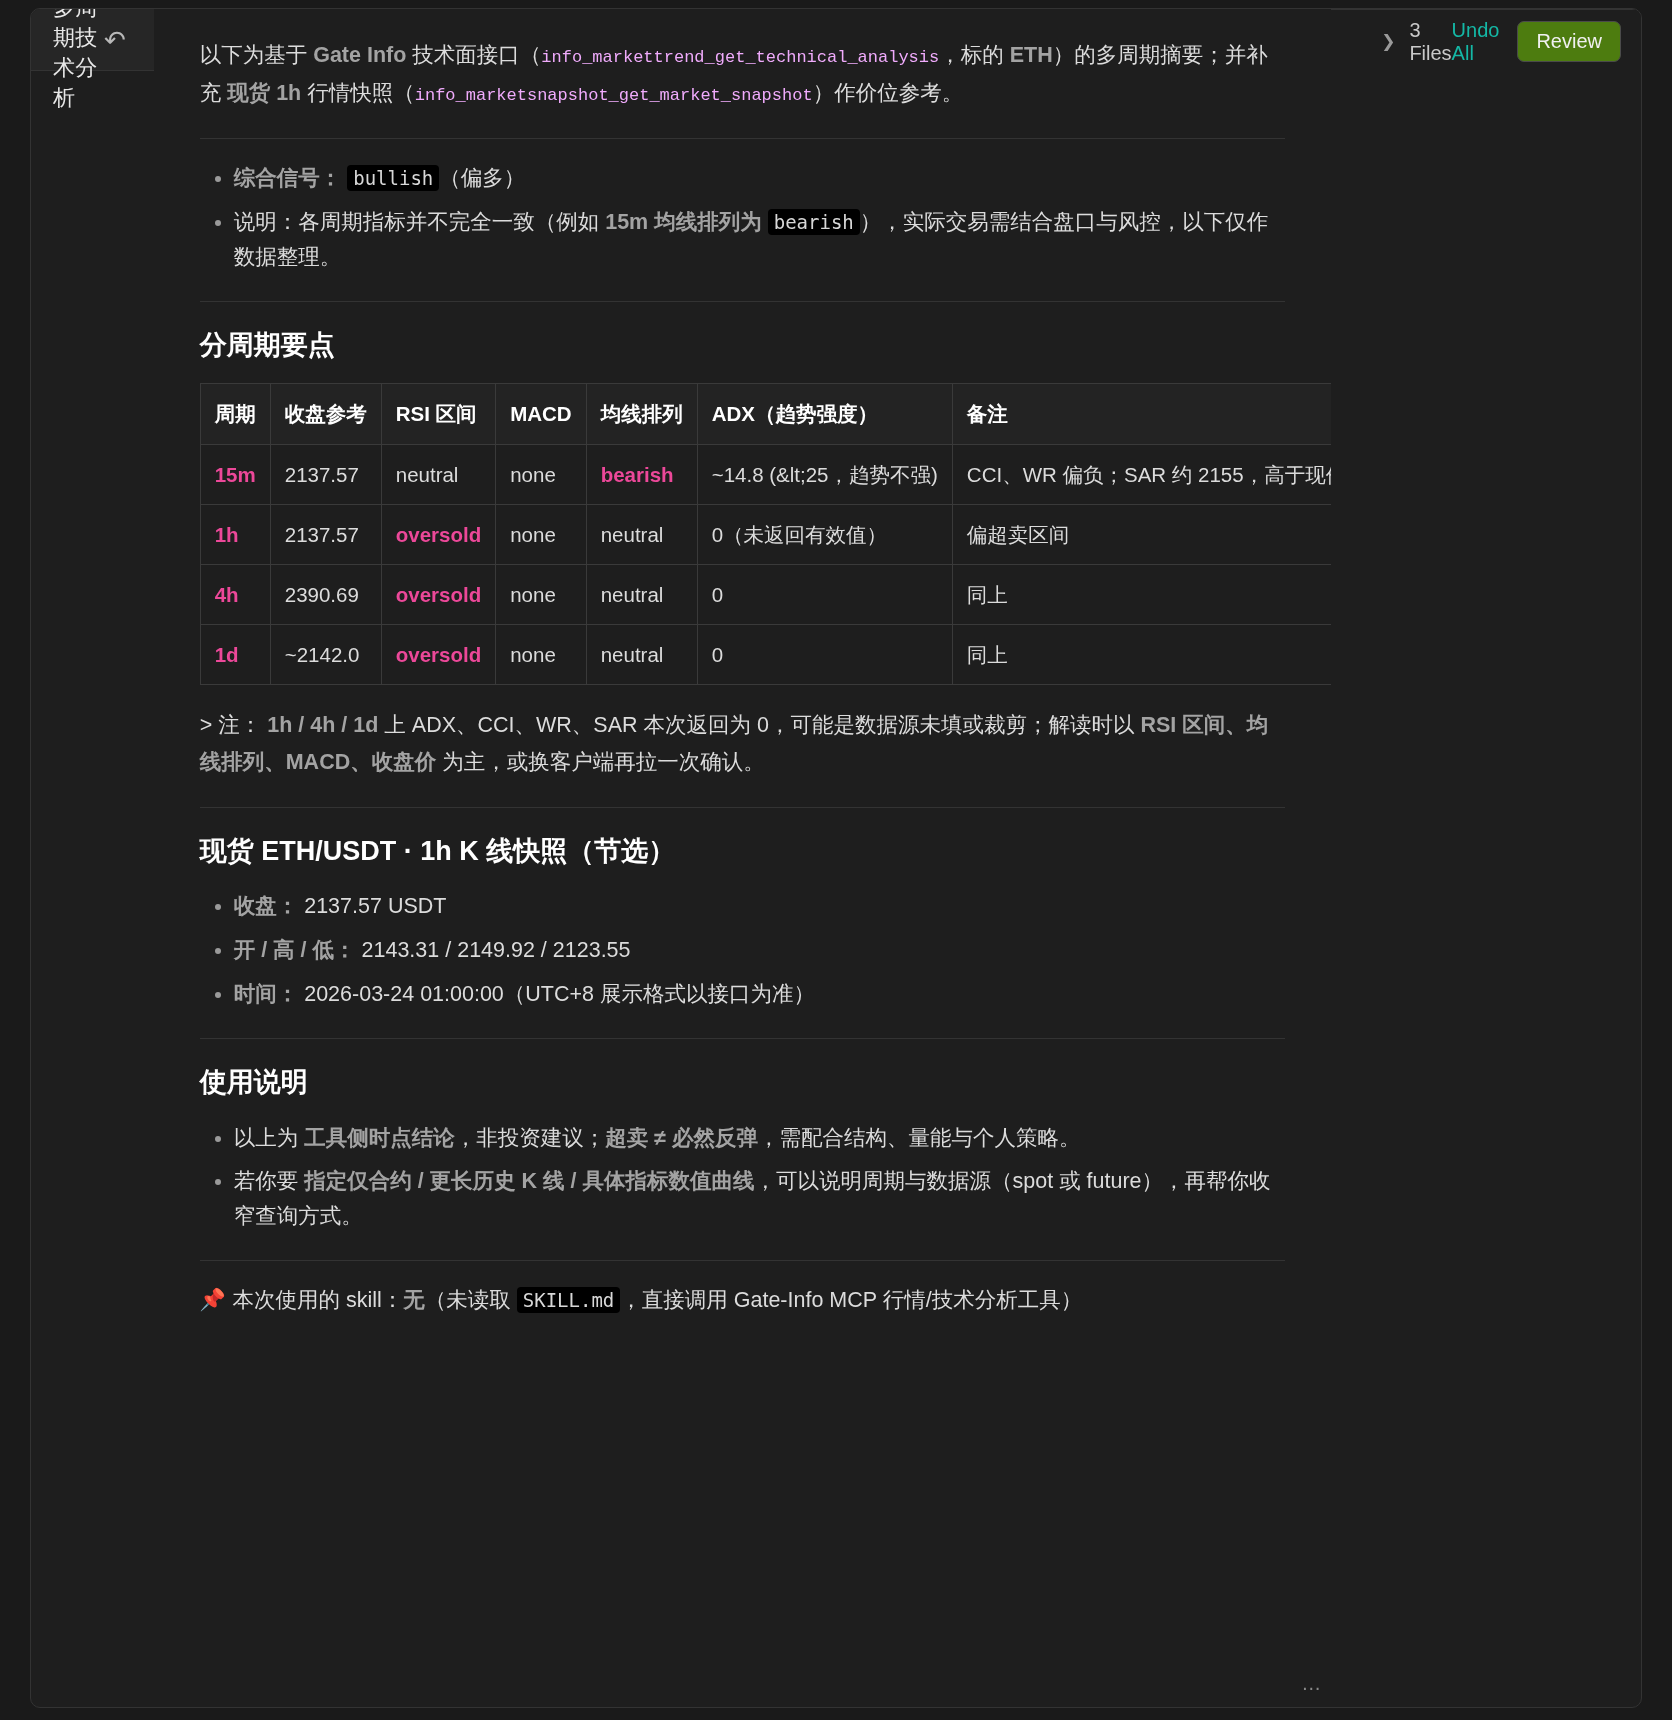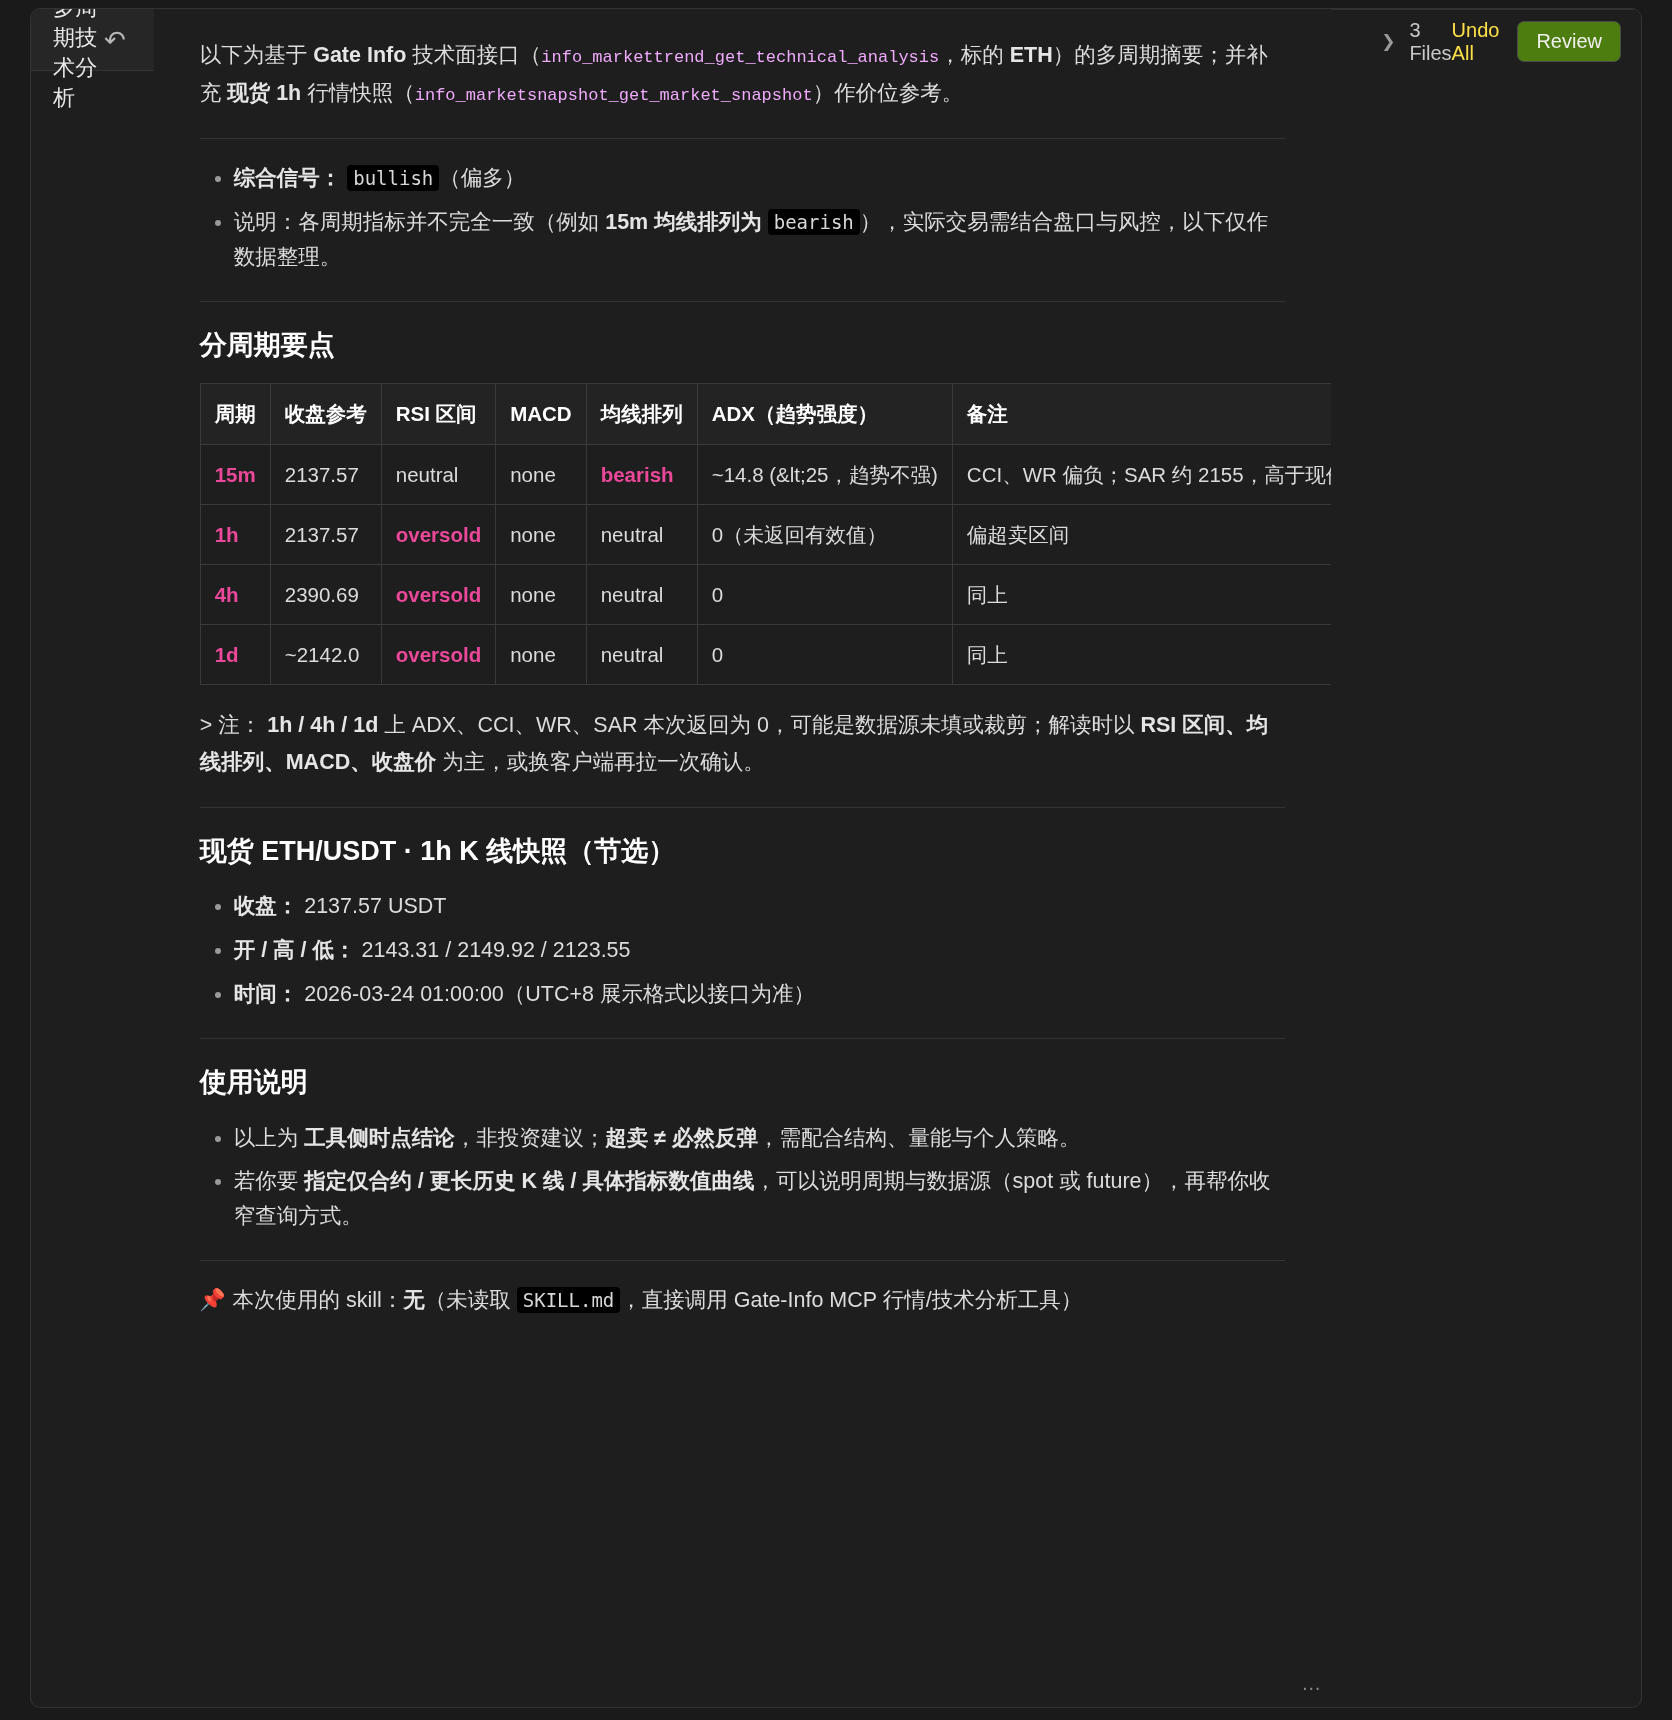--- a/index.html
+++ b/index.html
@@ -79,21 +79,21 @@
     background: #000000;
     color: #d8d8d8;
     padding: 2px 6px;
     border-radius: 4px;
   }
   code.plain {
     font-family: Liberation Mono, monospace;
     font-size: 17px;
     color: #f0abfc;
   }
-  b, strong { color: #e5e5e5; font-weight: bold; }
+  b, strong { color: #a3a3a3; font-weight: bold; }
   hr.sep {
     border: none;
     border-top: 1px solid #333333;
     margin: 26px 0 22px 0;
   }
   h2.section {
     color: #ffffff;
     font-size: 27px;
     font-weight: bold;
     margin: 6px 0 16px 0;
@@ -167,21 +167,21 @@
     font-size: 20px;
     cursor: pointer;
   }
   .chev {
     color: #9a9a9a;
     font-size: 17px;
     display: inline-block;
   }
   .footer .spacer { flex: 1 1 auto; }
   .undo-all {
-    color: #fde047;
+    color: #14b8a6;
     font-size: 20px;
     margin-right: 18px;
     cursor: pointer;
   }
   .review-btn {
     background: #4d7c0f;
     color: #f0f0f0;
     font-size: 20px;
     border: 1px solid #4a4a4a;
     border-radius: 7px;

